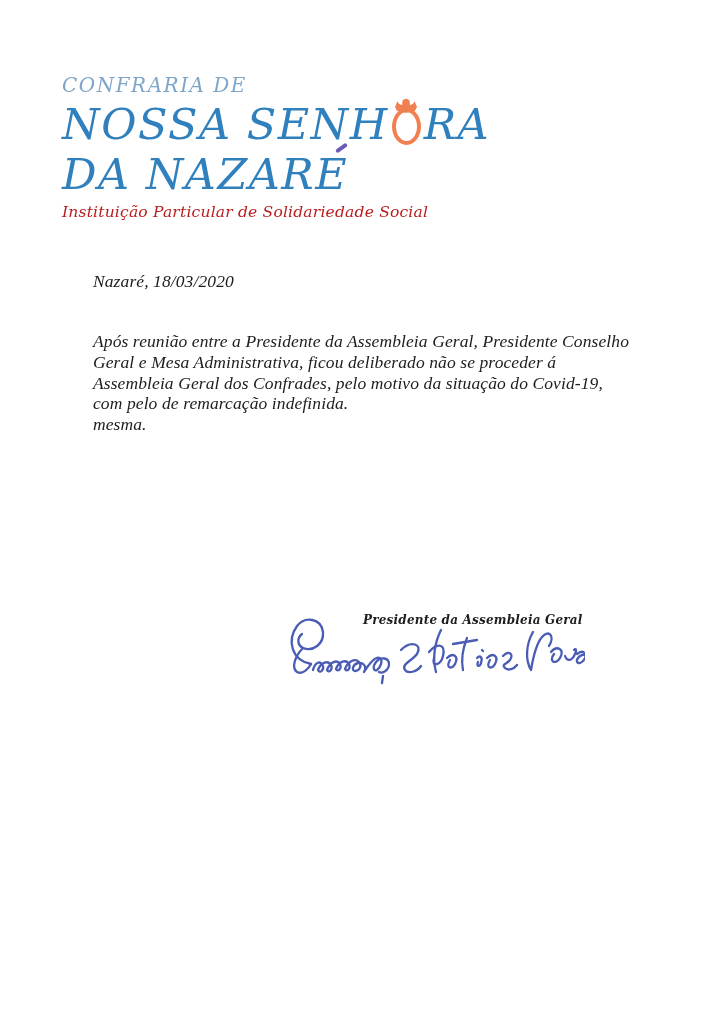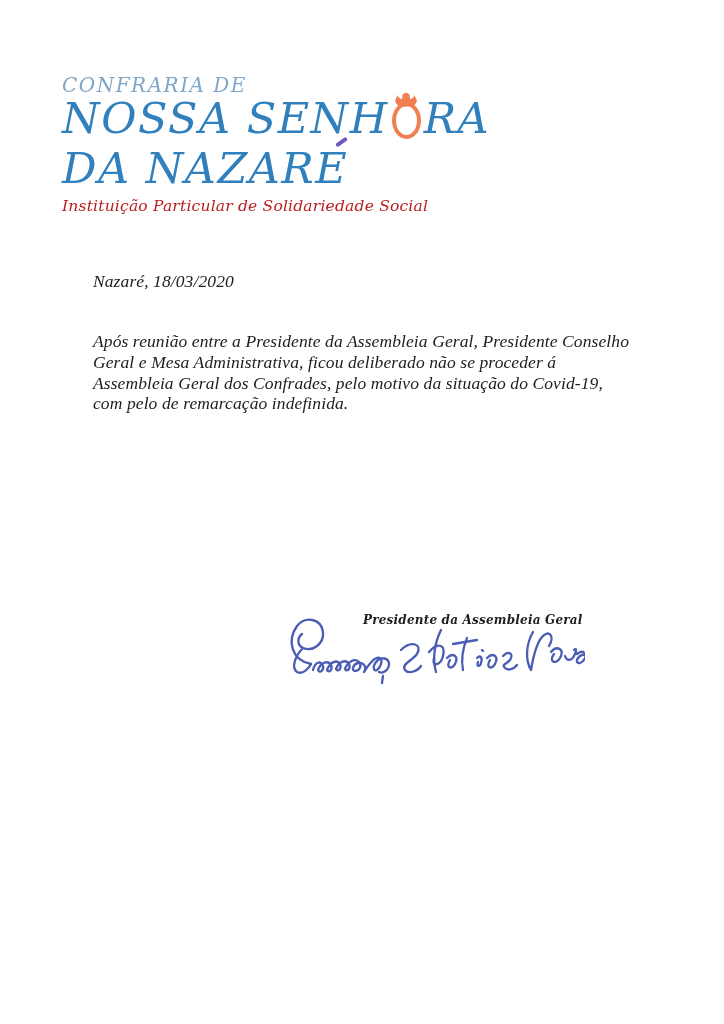--- a/index.html
+++ b/index.html
@@ -32,21 +32,21 @@
     line-height: 1.1;
   }
   .logo-title {
     font-family: "DejaVu Serif", serif;
     font-size: 43px;
     letter-spacing: 1.5px;
     color: #2f80bd;
     line-height: 1.0;
     white-space: nowrap;
   }
-  .logo-title-line2 { margin-top: 1px; }
+  .logo-title-line2 { margin-top: 7px; }
   .logo-title-line3 { margin-top: 7px; }
 
   .o-icon {
     display: inline-block;
     width: 21px;
     height: 29px;
     border: 4.5px solid #f08051;
     border-radius: 50%;
     position: relative;
     margin: 0 3px;
@@ -148,20 +148,21 @@
     <div class="logo-subtitle">Instituição Particular de Solidariedade Social</div>
   </div>
 
   <div class="dateline">Nazaré, 18/03/2020</div>
 
   <div class="letter-body">
     <div class="line">Após reunião entre a Presidente da Assembleia Geral, Presidente Conselho</div>
     <div class="line">Geral e Mesa Administrativa, ficou deliberado não se proceder á</div>
     <div class="line">Assembleia Geral dos Confrades, pelo motivo da situação do Covid-19,</div>
     <div class="line">com pelo de remarcação indefinida.</div>
+    <div class="line">mesma.</div>
   </div>
 
   <div class="sig-title">Presidente da Assembleia Geral</div>
 
   <svg class="sig-handwriting" viewBox="0 0 304 92" fill="none" stroke="#4a5cb4" stroke-width="2.3" stroke-linecap="round" stroke-linejoin="round">
 
     <path d="M30 64 C10 60 6 40 16 26 C24 16 40 18 42 32 C43 44 32 52 22 48 C16 45 16 38 21 34"></path>
     <path d="M22 48 C14 56 10 68 16 72 C22 75 28 68 30 64"></path>
 
     <path d="M32 70 C34 62 40 60 42 66 C43 70 39 74 37 70 C40 62 47 60 50 65 C52 69 48 74 46 70 C49 62 56 59 59 64 C61 68 57 73 55 69 C58 61 65 59 68 64 C70 68 66 73 64 69 C67 61 74 58 78 62 C81 65 79 71 74 71 C70 71 72 64 77 63 C83 62 86 67 83 72 C88 64 94 56 99 58 C102 60 100 67 96 70 C93 72 91 67 95 62 C100 56 108 58 108 64 C108 70 102 74 98 72"></path>

